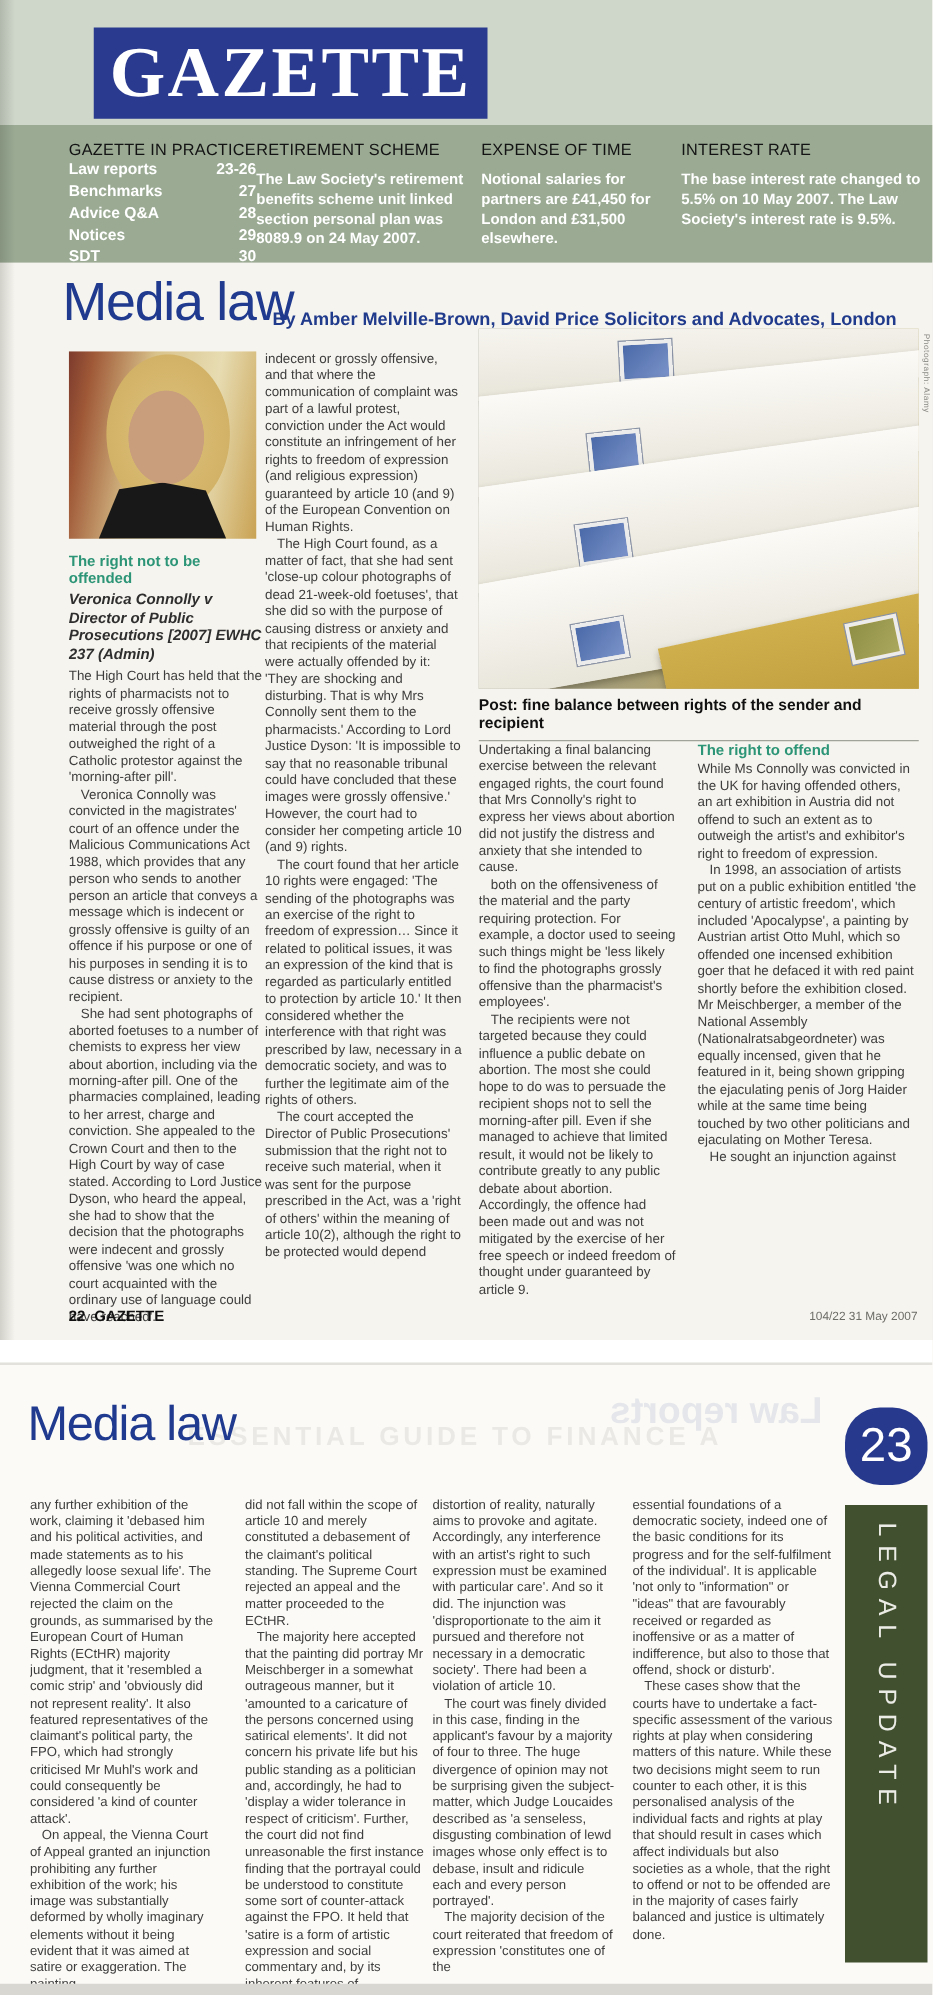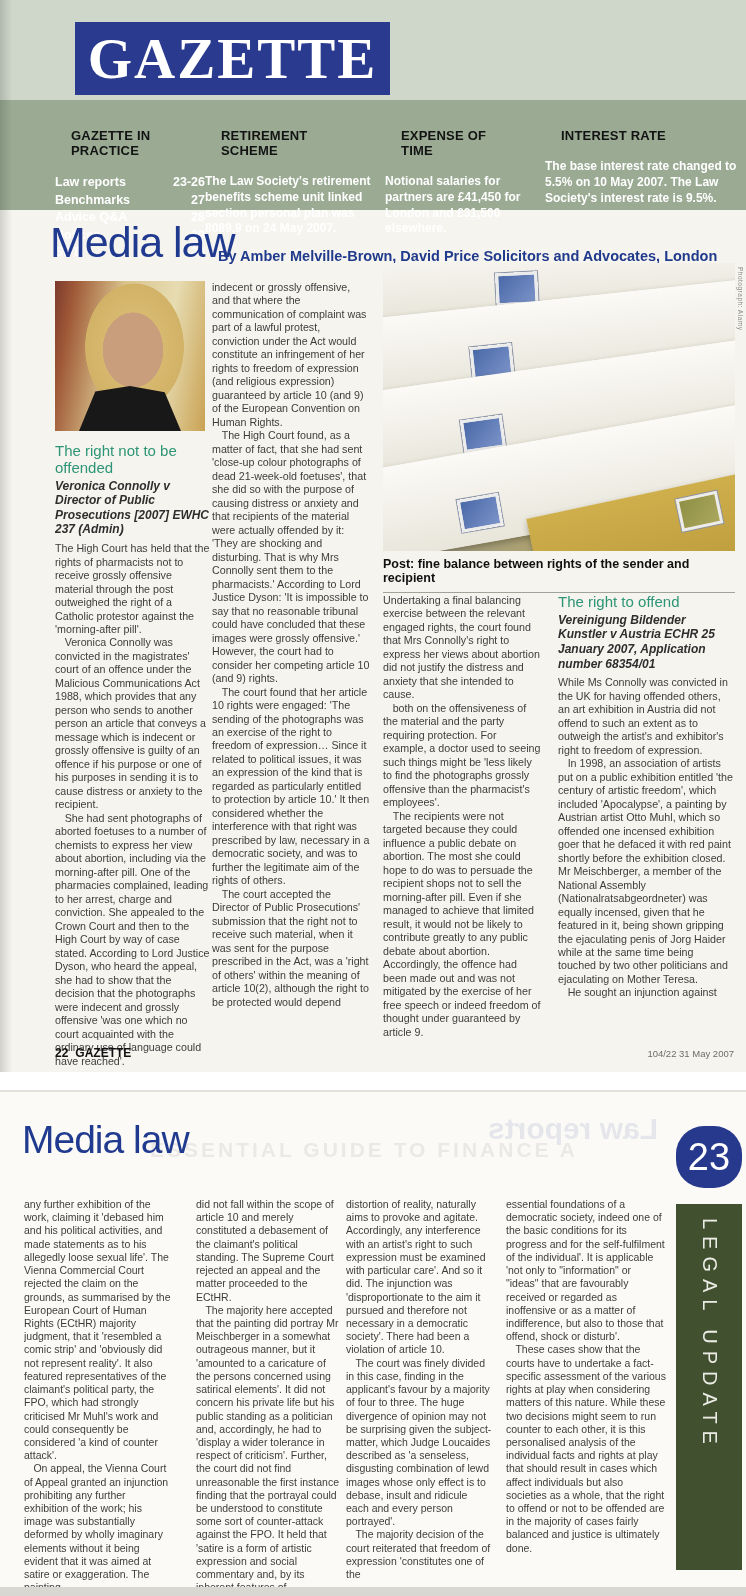--- a/index.html
+++ b/index.html
@@ -15,21 +15,21 @@
 
   .logo-box{position:absolute;left:75px;top:22px;width:315px;height:73px;background:#2a3a8e;
       display:flex;align-items:center;justify-content:center;}
   .logo-box span{font-family:"Liberation Serif", serif;font-weight:bold;font-size:57px;
       color:#fff;letter-spacing:2px;line-height:1;}
   .masthead-right{position:absolute;left:425px;top:52px;font-size:31px;white-space:nowrap;margin-top:44px;}
   .in-practice{color:#3f4540;}
   .mast-date{color:#4f9179;margin-left:9px;}
 
   .infoband{position:absolute;left:0;top:100px;width:746px;height:110px;background:#9aaa93;}
-  .infoband h3{margin:16px;font-size:13px;font-weight:700;color:#131313;letter-spacing:.2px;}
+  .infoband h3{margin:0;font-size:13px;font-weight:400;color:#131313;letter-spacing:.2px;}
   .band-col{position:absolute;top:12px;}
   .toc{left:55px;width:150px;}
   .toc-row{display:flex;justify-content:space-between;color:#fff;font-weight:700;
       font-size:12.5px;line-height:1.4;}
   .band-box p{margin:9px 0 0;color:#fff;font-weight:700;font-size:12px;line-height:1.32;}
   .box-retirement{left:205px;width:168px;}
   .box-expense{left:385px;width:142px;}
   .box-interest{left:545px;width:192px;}
 
   .article-title{position:absolute;left:50px;top:218px;margin:0;font-size:43px;
@@ -37,21 +37,21 @@
   .byline{position:absolute;left:218px;top:248px;font-size:14.5px;font-weight:700;color:#203a8c;}
 
   .col{position:absolute;overflow:hidden;font-size:10.7px;line-height:1.26;color:#3d3d3d;}
   .col p{margin:0;}
   .col p + p{text-indent:.9em;}
   .c1{left:55px;top:281px;width:156px;height:784px;}
   .c2{left:212px;top:281px;width:158px;height:784px;}
   .c3{left:383px;top:594px;width:158px;height:470px;}
   .c4{left:558px;top:594px;width:175px;height:472px;}
 
-  .sec-head{margin:0 0 2px;font-size:15px;font-weight:400;color:#2d9577;line-height:1.12;}
+  .sec-head{margin:0 0 2px;font-size:12px;font-weight:700;color:#2d9577;line-height:1.12;}
   .case-name{font-style:italic;font-weight:700;font-size:12px;color:#2e2e2e;
       line-height:1.22;margin:0 0 5px;}
 
   .headshot{position:relative;width:150px;height:150px;margin-bottom:12px;overflow:hidden;
       background:
         radial-gradient(ellipse 50px 62px at 52% 46%, #c89e7d 0%, #c89e7d 60%, rgba(0,0,0,0) 61%),
         radial-gradient(ellipse 70px 90px at 53% 44%, #ddc27c 0%, #d2b266 70%, rgba(0,0,0,0) 71%),
         linear-gradient(100deg,#7c3a2c 0%,#a05a38 12%,#d9c38c 40%,#e7dcb2 70%,#c9a253 100%);}
   .hs-suit{position:absolute;bottom:0;left:16%;width:68%;height:30%;background:#181818;
       clip-path:polygon(0 100%,16% 12%,50% 0,84% 14%,100% 100%);}
@@ -211,21 +211,20 @@
     <div class="col c3">
       <div>
           <p>Undertaking a final balancing exercise between the relevant engaged rights, the court found that Mrs Connolly's right to express her views about abortion did not justify the distress and anxiety that she intended to cause.</p>
           <p>both on the offensiveness of the material and the party requiring protection. For example, a doctor used to seeing such things might be 'less likely to find the photographs grossly offensive than the pharmacist's employees'.</p>
           <p>The recipients were not targeted because they could influence a public debate on abortion. The most she could hope to do was to persuade the recipient shops not to sell the morning-after pill. Even if she managed to achieve that limited result, it would not be likely to contribute greatly to any public debate about abortion. Accordingly, the offence had been made out and was not mitigated by the exercise of her free speech or indeed freedom of thought under guaranteed by article 9.</p>
         </div>
     </div>
 
     <div class="col c4">
       <h2 class="sec-head">The right to offend</h2>
-      <div class="case-name">Vereinigung Bildender Kunstler v Austria ECHR 25 January 2007, Application number 68354/01</div>
       <div>
           <p>While Ms Connolly was convicted in the UK for having offended others, an art exhibition in Austria did not offend to such an extent as to outweigh the artist's and exhibitor's right to freedom of expression.</p>
           <p>In 1998, an association of artists put on a public exhibition entitled 'the century of artistic freedom', which included 'Apocalypse', a painting by Austrian artist Otto Muhl, which so offended one incensed exhibition goer that he defaced it with red paint shortly before the exhibition closed. Mr Meischberger, a member of the National Assembly (Nationalratsabgeordneter) was equally incensed, given that he featured in it, being shown gripping the ejaculating penis of Jorg Haider while at the same time being touched by two other politicians and ejaculating on Mother Teresa.</p>
           <p>He sought an injunction against</p>
         </div>
     </div>
 
     <div class="footer-l">
       <span>22</span><span class="brand">GAZETTE</span>
     </div>

